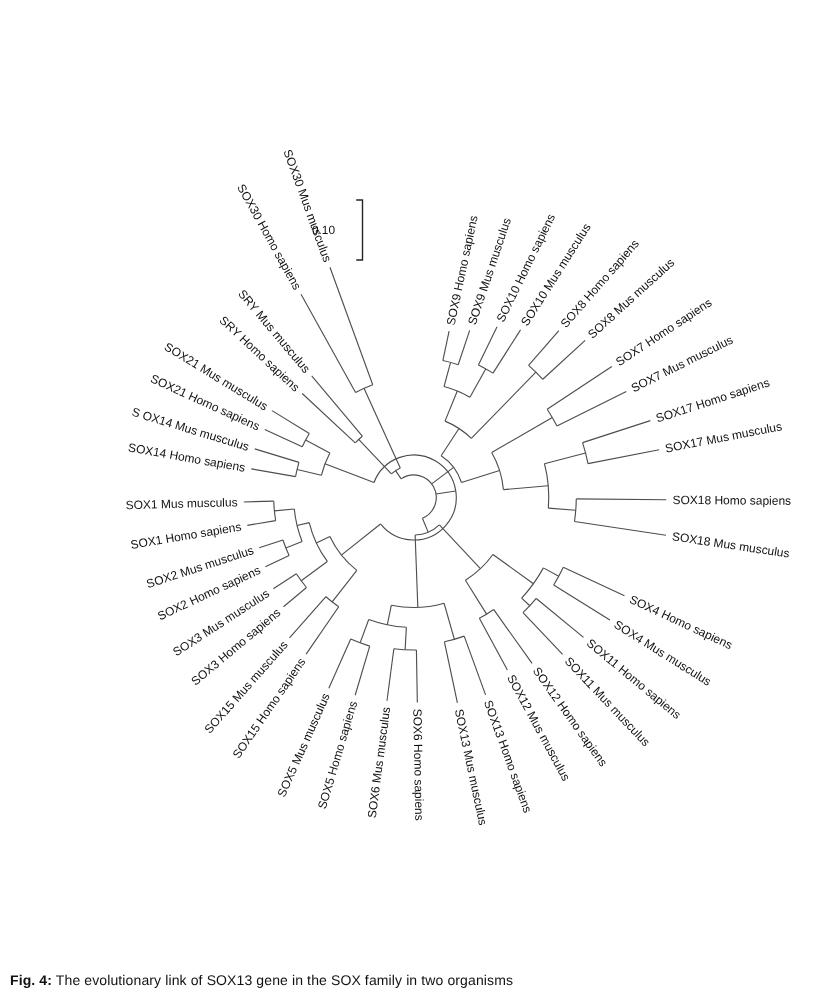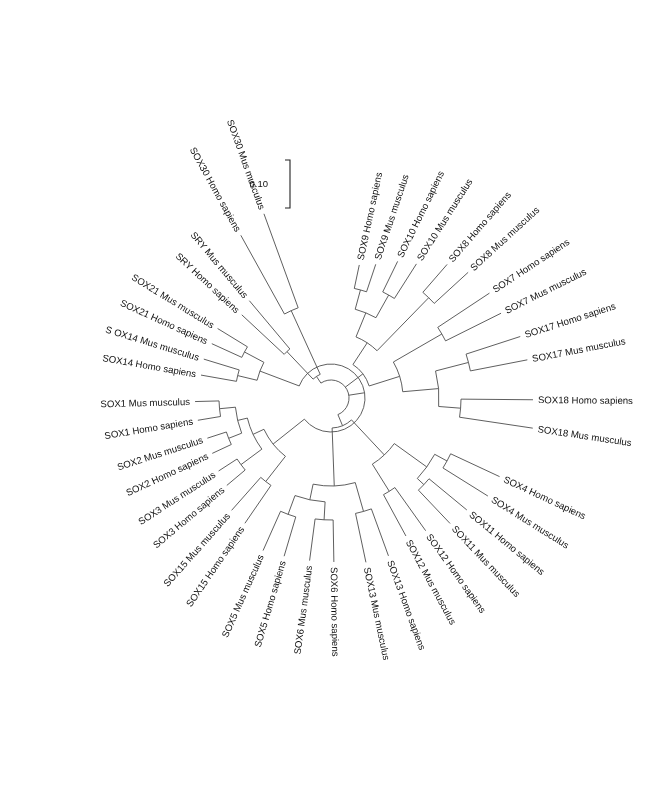--- a/index.html
+++ b/index.html
@@ -226,14 +226,18 @@
         <text class="leaf-label" x="199.03" y="357.65" text-anchor="end" dy="3.3" transform="rotate(17.00 199.03 357.65)">S OX14 Mus musculus</text>
         <text class="leaf-label" x="207.25" y="341.60" text-anchor="end" dy="3.3" transform="rotate(24.50 207.25 341.60)">SOX21 Homo sapiens</text>
         <text class="leaf-label" x="213.34" y="325.90" text-anchor="end" dy="3.3" transform="rotate(31.50 213.34 325.90)">SOX21 Mus musculus</text>
         <text class="leaf-label" x="238.12" y="311.39" text-anchor="end" dy="3.3" transform="rotate(43.00 238.12 311.39)">SRY Homo sapiens</text>
         <text class="leaf-label" x="246.15" y="296.88" text-anchor="end" dy="3.3" transform="rotate(50.00 246.15 296.88)">SRY Mus musculus</text>
         <text class="leaf-label" x="238.40" y="230.95" text-anchor="end" dy="3.3" transform="rotate(61.00 238.40 230.95)">SOX30 Homo sapiens</text>
         <text class="leaf-label" x="262.25" y="209.12" text-anchor="end" dy="3.3" transform="rotate(70.00 262.25 209.12)">SOX30 Mus musculus</text>
       </g>
   </svg>
 
+  <div id="caption">
+    <span class="cap-label">Fig. 4:</span>
+    <span>The evolutionary link of SOX13 gene in the SOX family in two organisms</span>
+  </div>
 
 </div>
 
 </body></html>

